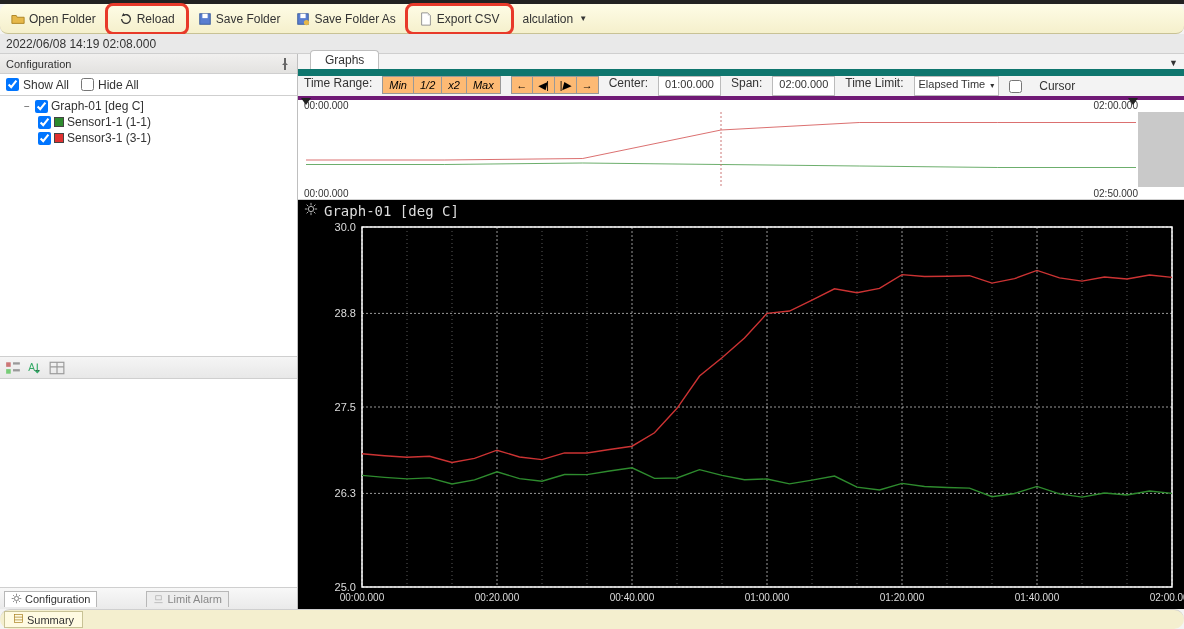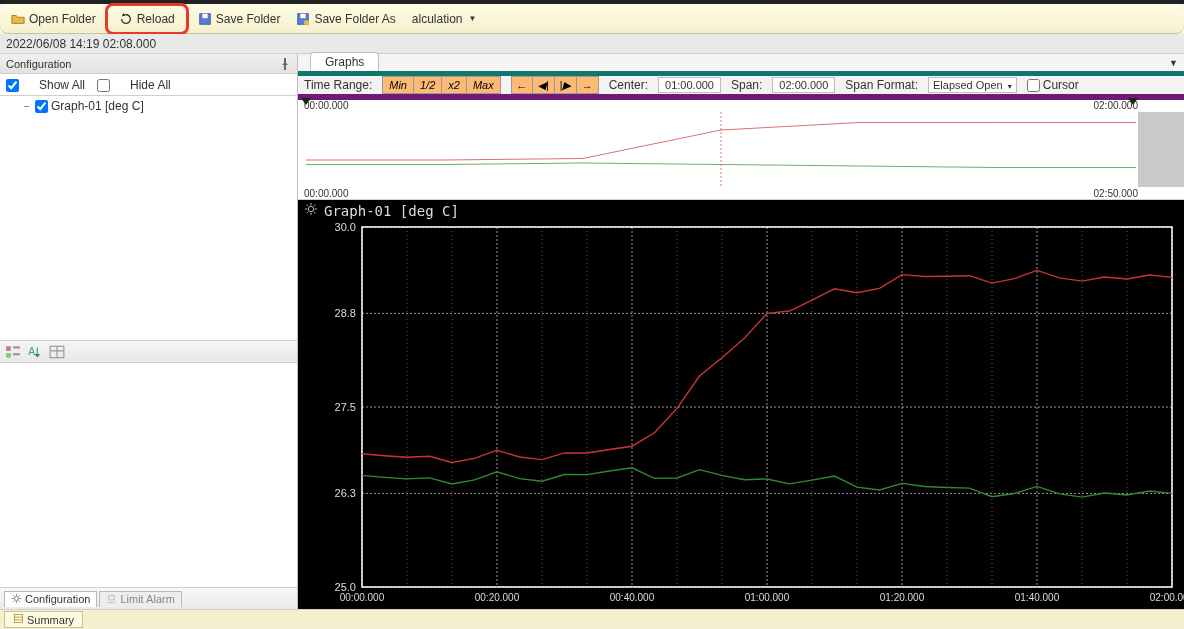--- a/index.html
+++ b/index.html
@@ -75,21 +75,21 @@
     font-size:11px;
     justify-content:space-between;
   }
   .pane-header .pin { width:12px; height:12px; }
   .show-hide {
     height:22px; display:flex; align-items:center; gap:12px;
     padding:0 6px;
     border-bottom:1px solid #cfcfcf;
     background:#fff;
   }
-  .chk { display:flex; align-items:flex-end; gap:20px; cursor:pointer; }
+  .chk { display:flex; align-items:flex-start; gap:4px; cursor:pointer; }
   .chk input { margin:0; }
   .tree-area {
     flex:1 1 auto; overflow:auto; background:#fff;
     border-bottom:1px solid #cfcfcf;
     padding:2px 4px;
   }
   .tree-root { font-size:12px; }
   .tree-node { padding:1px 0 1px 2px; white-space:nowrap; }
   .tree-children { padding-left:16px; }
   .node-row { display:flex; align-items:center; gap:3px; }
@@ -111,71 +111,71 @@
     background:linear-gradient(#f8f8f8,#eaeaea);
     border-top:1px solid #cfcfcf;
     padding:0 4px;
     font-size:11px;
   }
   .side-tab {
     display:flex; align-items:center; gap:3px;
     padding:1px 6px; border:1px solid #b8b8b8; border-bottom:none;
     background:#fff; cursor:pointer;
   }
-  .side-tab.inactive { background:#ededed; color:#888; }
+  .side-tab.inactive { background:#ededed; color:#888;margin-left:47px; }
 
   
   .right-col {
     flex:1 1 auto;
     display:flex; flex-direction:column;
     background:#f4f4f4;
     min-width:0;
   }
   .tab-row {
     height:22px; display:flex; align-items:flex-end;
     padding-left:12px;
-    border-bottom:5px solid #0f766e;
+    border-bottom:7px solid #0f766e;
     position:relative;
   }
   .tab {
     background:#fff;
     border:1px solid #bfbfbf;
     border-bottom:none;
     padding:2px 14px;
     font-size:12px;
     border-radius:4px 4px 0 0;
     cursor:pointer;
   }
   .tab-drop {
     position:absolute; right:6px; top:4px;
     font-size:9px; cursor:pointer;
   }
   .time-ctrl {
-    height:24px; display:flex; align-items:center; gap:10px;
+    height:24px; display:flex; gap:10px;
     background:#f3f3f3;
-    border-bottom:6px solid #701a75;
+    border-bottom:4px solid #701a75;
     padding:0 6px;
     font-size:12px;
     white-space:nowrap;
   }
   .btnset { display:flex; }
   .btnset button {
     font-size:11px; height:18px;
     border:1px solid #999; background:#fdba74;
     padding:0 6px; cursor:pointer;font-style:italic;
   }
   .btnset button + button { border-left:none; }
   .nav-btn {
     width:22px; height:18px;
     border:1px solid #999; background:#f7f7f7; cursor:pointer;
     display:flex; align-items:center; justify-content:center;
   }
   .tc-field { border:1px solid #bbb; background:#fff; padding:1px 6px; font-size:11px; min-width:60px; }
   .tc-select { border:1px solid #bbb; background:#fff; padding:1px 4px; font-size:11px; }
-  .cursor-chk { display:flex; align-items:center; gap:3px; }
+  .cursor-chk { display:flex; align-items:center; gap:17px; }
 
   
   .overview-wrap { position:relative; height:100px; border-bottom:1px solid #cfcfcf; background:#fff;}
   .overview-labels { position:absolute; top:0; left:6px; font-size:10px; color:#333; }
   .ov-right-top { position:absolute; top:0; right:46px; font-size:10px; }
   .ov-left-bot { position:absolute; bottom:0; left:6px; font-size:10px; }
   .ov-right-bot { position:absolute; bottom:0; right:46px; font-size:10px; }
   .ov-marker-left, .ov-marker-right {
     position:absolute; top:-2px; width:0;height:0;
     border-left:5px solid transparent; border-right:5px solid transparent;
@@ -194,21 +194,21 @@
   }
   .chart-title-row .gear { color:#ccc; }
   .chart-inner { flex:1 1 auto; position:relative; }
   .chart-svg { position:absolute; inset:0; }
 
   
   .summary-bar {
     height:20px; display:flex; align-items:center;
     background:#f4efcf;
     border-top:1px solid #cfcfcf;
-    padding:0 4px; font-size:11px;
+    padding:0 4px; font-size:11px;border-radius:10px;
   }
   .summary-tab {
     display:flex; align-items:center; gap:3px;
     padding:1px 8px; border:1px solid #c8c295; background:#fffbe2;
     cursor:pointer;
   }
 </style>
 </head>
 <body>
 
@@ -250,20 +250,31 @@
     <span class="tb-icon">
       <svg viewBox="0 0 16 16">
           <rect x="2" y="2" width="12" height="12" fill="#5a7ed0" stroke="#34589a"></rect>
           <rect x="5" y="2" width="6" height="5" fill="#fff"></rect>
           <circle cx="12" cy="12" r="3" fill="#e6b84a"></circle>
         </svg>
     </span>
     <span>Save Folder As</span>
   </div>
 
+  <div class="highlight-box">
+    <div class="tb-btn">
+      <span class="tb-icon">
+        <svg viewBox="0 0 16 16">
+            <path fill="#fff" stroke="#888" d="M3 1h7l3 3v11H3z"></path>
+            <path fill="#ccc" d="M10 1v3h3"></path>
+          </svg>
+      </span>
+      <span>Export CSV</span>
+    </div>
+  </div>
 
   <div class="tb-btn">
     <span>alculation</span>
     <span class="drop-caret">▼</span>
   </div>
 </div>
 
 <div class="breadbar">
   <span>2022/06/08 14:19  02:08.000</span>
 </div>
@@ -294,20 +305,36 @@
     <div class="tree-area">
       <div class="tree-root">
         <div class="tree-children">
           <div class="tree-node">
             <div class="node-row">
               <span class="tree-toggle">−</span>
               <input type="checkbox" checked="" style="">
               <span>Graph-01 [deg C]</span>
             </div>
           </div>
+          <div class="tree-children">
+            <div class="tree-node">
+              <div class="node-row">
+                <input type="checkbox" checked="" style="">
+                <span class="color-swatch" style="background:#2e8b2e"></span>
+                <span>Sensor1-1 (1-1)</span>
+              </div>
+            </div>
+            <div class="tree-node">
+              <div class="node-row">
+                <input type="checkbox" checked="" style="">
+                <span class="color-swatch" style="background:#e03030"></span>
+                <span>Sensor3-1 (3-1)</span>
+              </div>
+            </div>
+          </div>
         </div>
       </div>
     </div>
 
     <div class="prop-tb">
       <div class="mini">
         <svg viewBox="0 0 14 14">
             <rect x="1" y="2" width="4" height="4" fill="#c77"></rect>
             <rect x="1" y="8" width="4" height="4" fill="#7c7"></rect>
             <rect x="7" y="2" width="6" height="2" fill="#999"></rect>
@@ -370,23 +397,23 @@
       <div class="btnset">
         <button class="nav-btn">←</button>
         <button class="nav-btn">◀|</button>
         <button class="nav-btn">|▶</button>
         <button class="nav-btn">→</button>
       </div>
       <span>Center:</span>
       <span class="tc-field">01:00.000</span>
       <span>Span:</span>
       <span class="tc-field">02:00.000</span>
-      <span>Span Format:</span>
+      <span>Time Limit:</span>
       <span class="tc-select">
-        <span>Elapsed Open</span>
+        <span>Elapsed Time</span>
         <span class="drop-caret">▾</span>
       </span>
       <label class="cursor-chk">
         <input type="checkbox" style="">
         <span>Cursor</span>
       </label>
     </div>
 
     <div class="overview-wrap">
       <span class="overview-labels">00:00.000</span>

